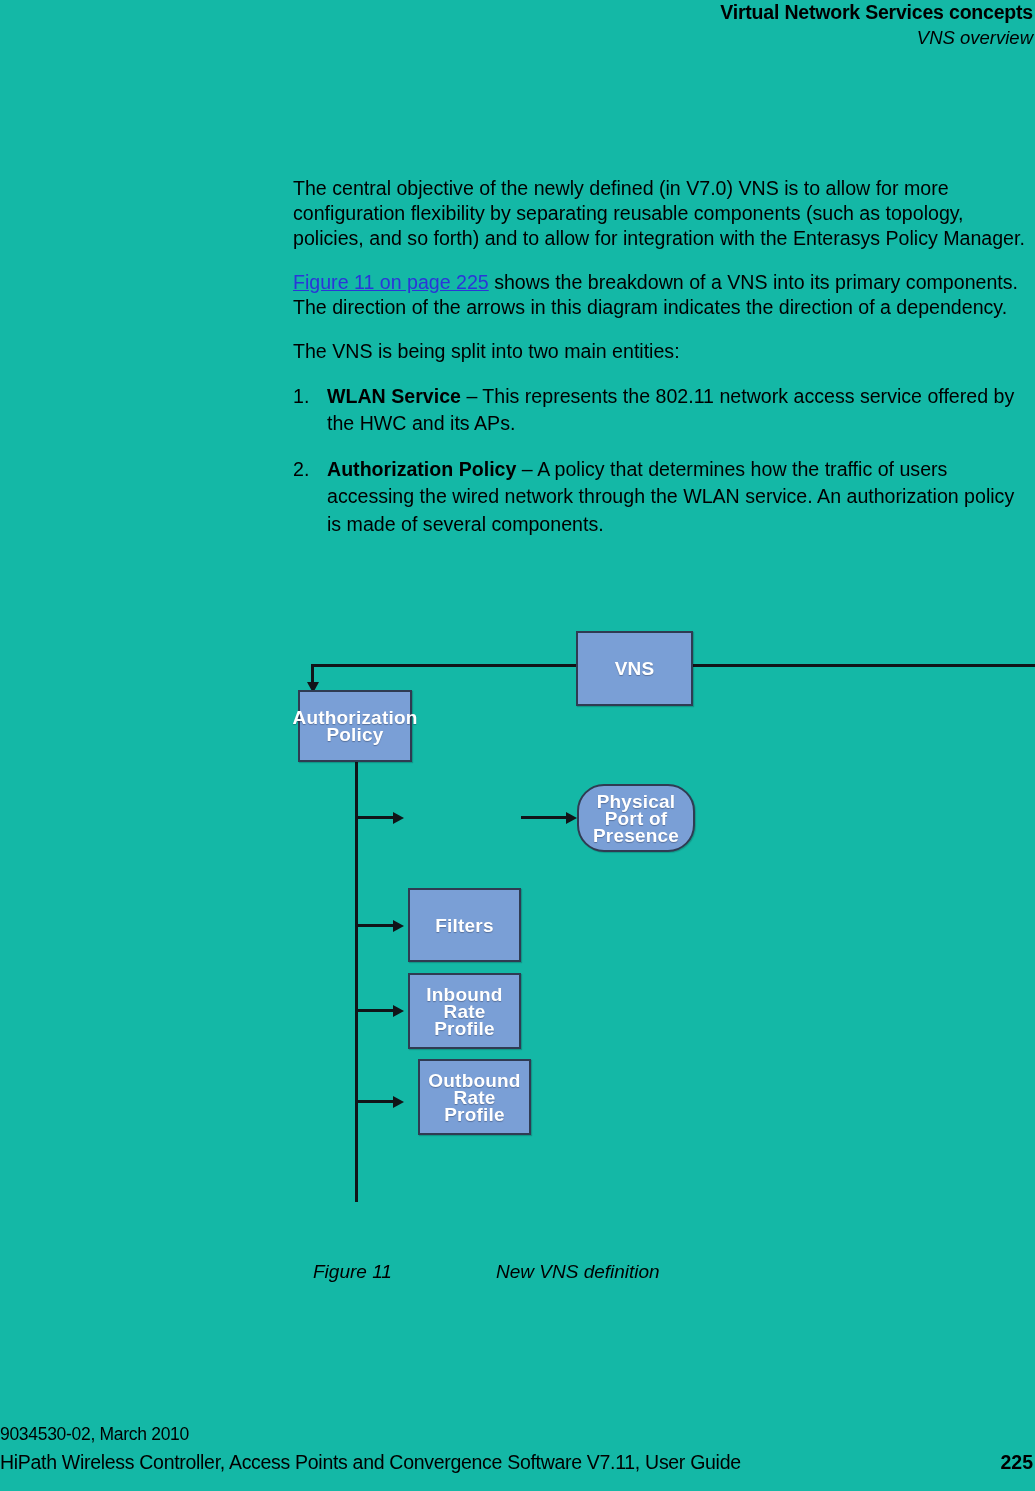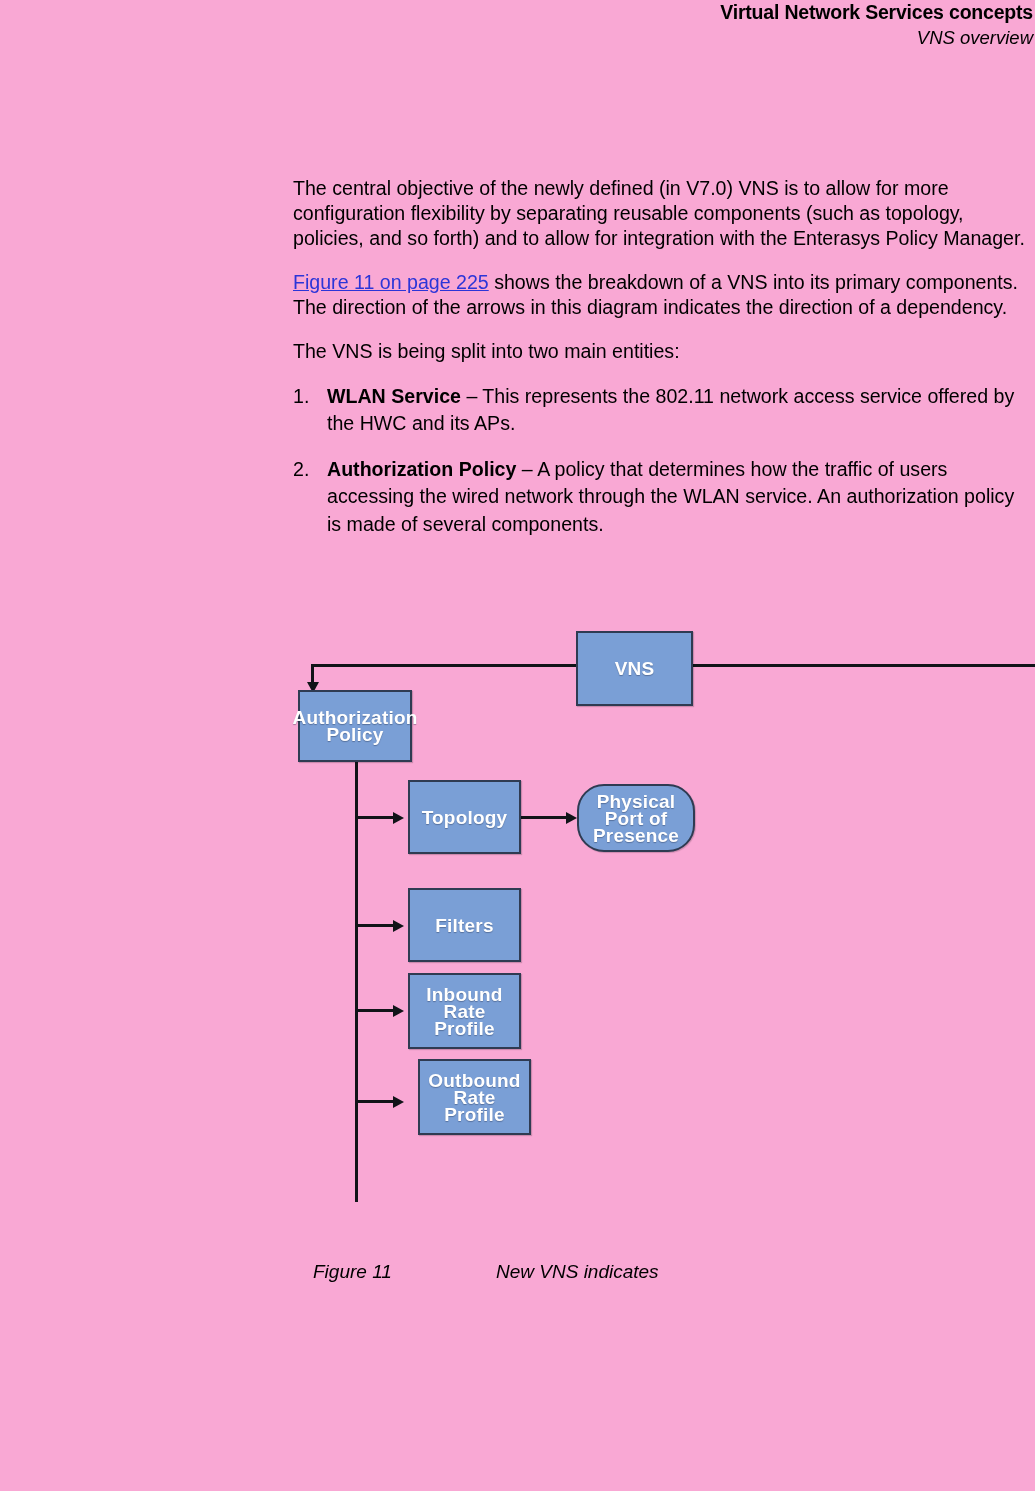--- a/index.html
+++ b/index.html
@@ -10,21 +10,21 @@
   }
   body {
     font-family: "Liberation Sans", sans-serif;
     color: #000000;
   }
   #page {
     position: relative;
     width: 1035px;
     height: 1491px;
     overflow: hidden;
-    background: #f9a8d4;
+    background: #14b8a6;
   }
 
   
   #running-header {
     position: absolute;
     top: 0px;
     left: 0px;
     width: 1035px;
     text-align: right;
   }
@@ -238,39 +238,41 @@
       <div class="arrow-r" style="left:273px; top:207.5px;"></div>
 
       <div class="node" style="left:283px; top:27px; width:117px; height:75px;">
         <span>VNS</span>
       </div>
 
       <div class="node" style="left:5px; top:86px; width:114px; height:72px;">
         <span>Authorization Policy</span>
       </div>
 
-      <div class="node" style="left:115px; top:176px; width:113px; height:74px;">
-        <span>Topology</span>
-      </div>
 
       <div class="node" style="left:284px; top:180px; width:118px; height:68px;border-radius:27px;">
         <span>Physical Port of Presence</span>
       </div>
 
       <div class="node" style="left:115px; top:284px; width:113px; height:74px;">
         <span>Filters</span>
       </div>
 
       <div class="node" style="left:115px; top:369px; width:113px; height:76px;">
         <span>Inbound Rate Profile</span>
       </div>
 
       <div class="node" style="left:115px; top:455px; width:113px; height:76px;margin-left:10px;">
         <span>Outbound Rate Profile</span>
       </div>
 
     </div>
   </div>
 
-  <div id="figure-caption"><span class="cap-label">Figure 11</span><span>New VNS indicates</span></div>
-
+  <div id="figure-caption"><span class="cap-label">Figure 11</span><span>New VNS definition</span></div>
+
+  <div id="page-footer">
+    <div class="foot-line1">9034530-02, March 2010</div>
+    <div class="foot-line2">HiPath Wireless Controller, Access Points and Convergence Software V7.11, User Guide</div>
+    <div class="foot-pageno">225</div>
+  </div>
 
 </div>
 
 </body></html>

